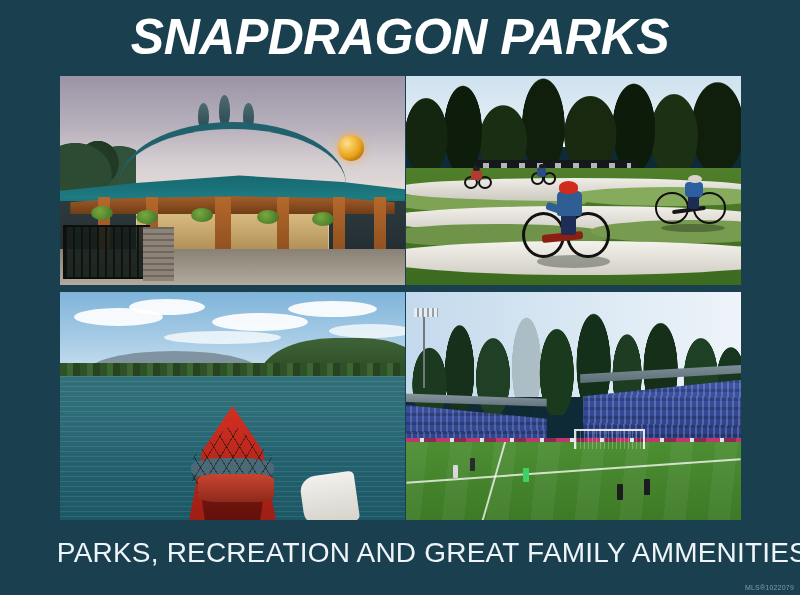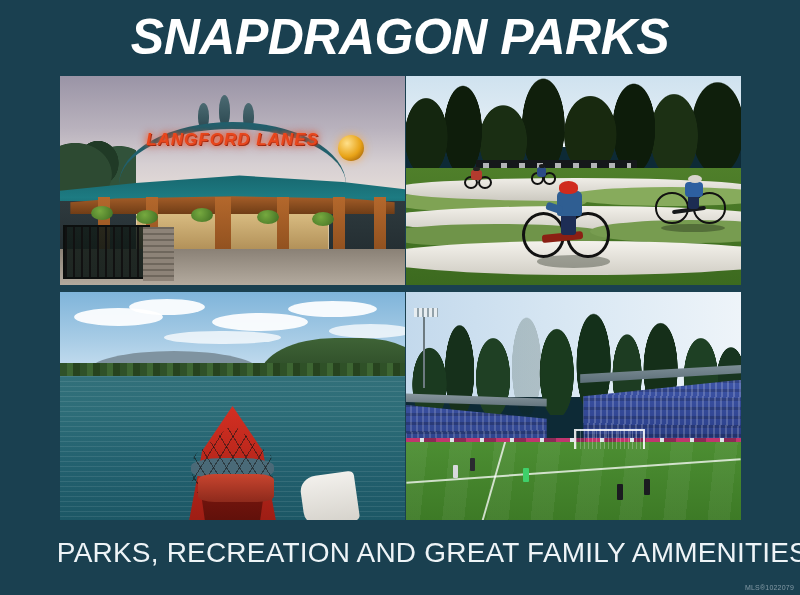--- a/index.html
+++ b/index.html
@@ -227,21 +227,20 @@
 
     <div class="cell c-tl">
       <div class="scene">
         <div class="bowl-sky"></div>
         <div class="bowl-trees-l"></div>
         <div class="bowl-roof"></div>
         <div class="bowl-pin p1"></div>
         <div class="bowl-pin p2"></div>
         <div class="bowl-pin p3"></div>
         <div class="bowl-arch"></div>
-        <div class="bowl-sign-txt">LANGFORD LANES</div>
         <div class="bowl-ball"></div>
         <div class="bowl-body"></div>
         <div class="bowl-glass"></div>
         <div class="bowl-canopy"></div>
         <div class="bowl-beam" style="left:11%;"></div>
         <div class="bowl-beam" style="left:25%;"></div>
         <div class="bowl-beam" style="left:45%;width:16px;"></div>
         <div class="bowl-beam" style="left:63%;"></div>
         <div class="bowl-beam" style="left:79%;"></div>
         <div class="bowl-beam" style="left:91%;"></div>

